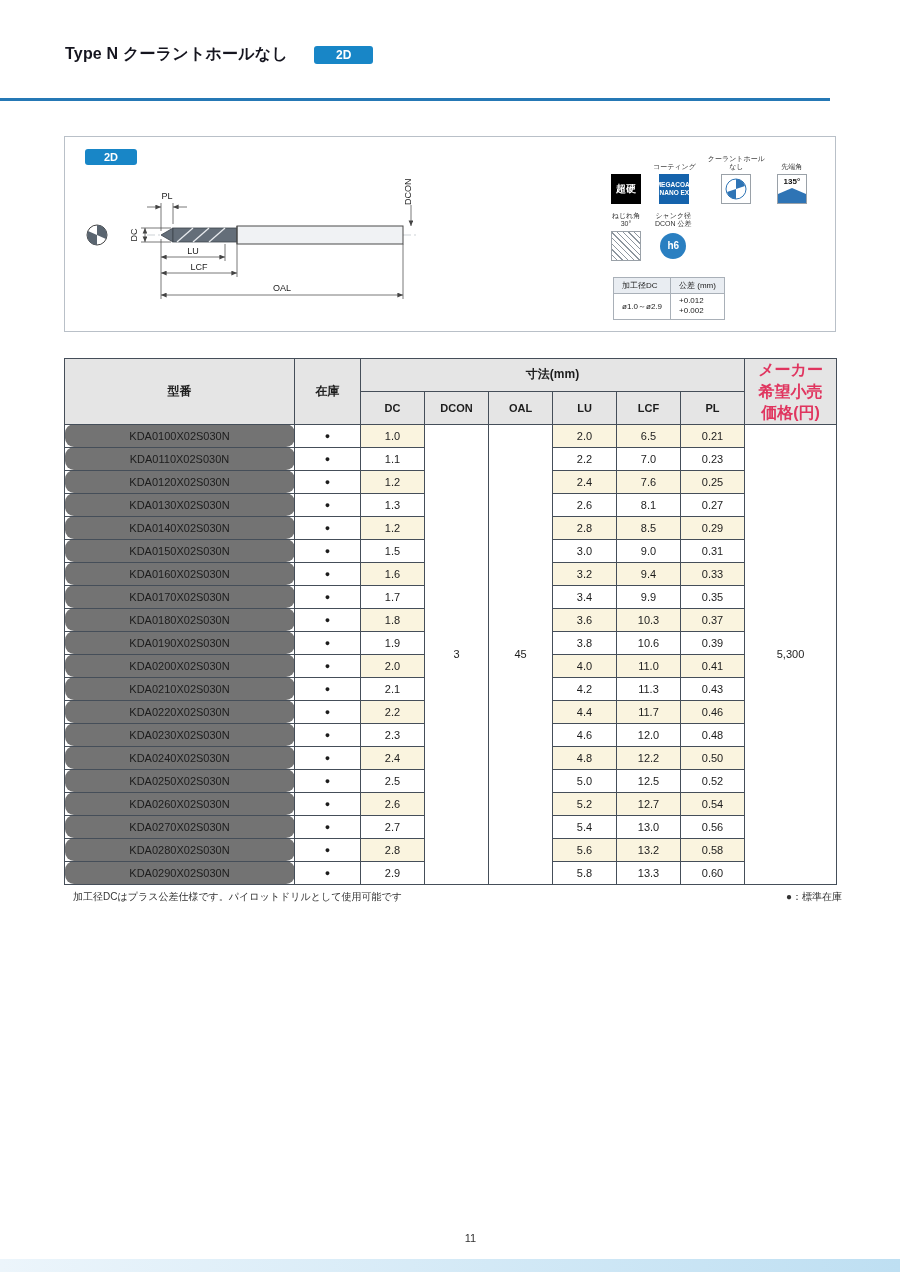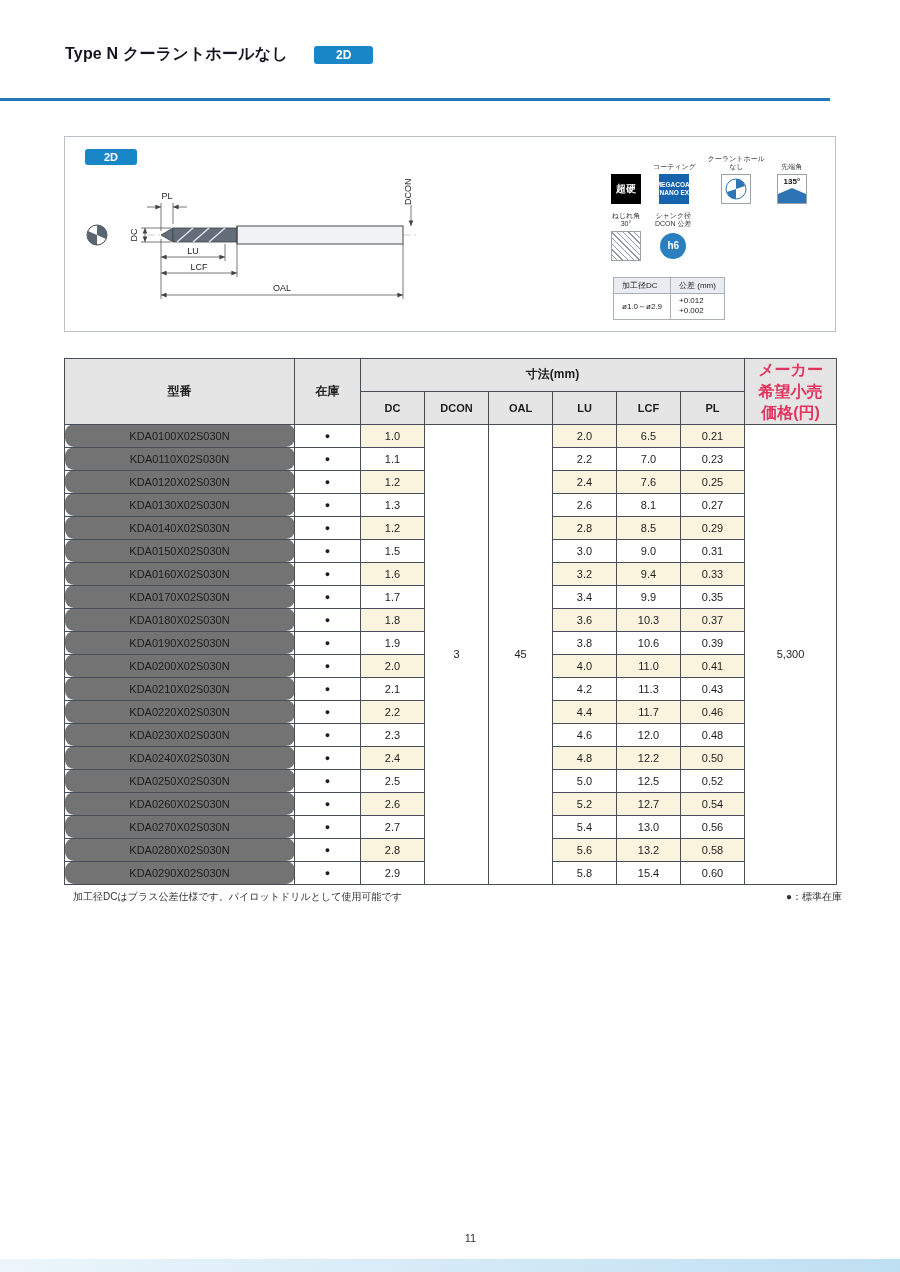--- a/index.html
+++ b/index.html
@@ -379,21 +379,21 @@
         <td class="cream">2.8</td>
         <td class="cream">5.6</td>
         <td class="cream">13.2</td>
         <td class="cream">0.58</td>
       </tr>
       <tr>
         <td class="model">KDA0290X02S030N</td>
         <td class="stock">●</td>
         <td class="">2.9</td>
         <td class="">5.8</td>
-        <td class="">15.4</td>
+        <td class="">13.3</td>
         <td class="">0.60</td>
       </tr>
     </tbody>
 </table>
 
 <div class="footnote-left">加工径DCはプラス公差仕様です。パイロットドリルとして使用可能です</div>
 <div class="footnote-right">●：標準在庫</div>
 <div class="page-number">11</div>
 <div class="bottom-band"></div>
 

